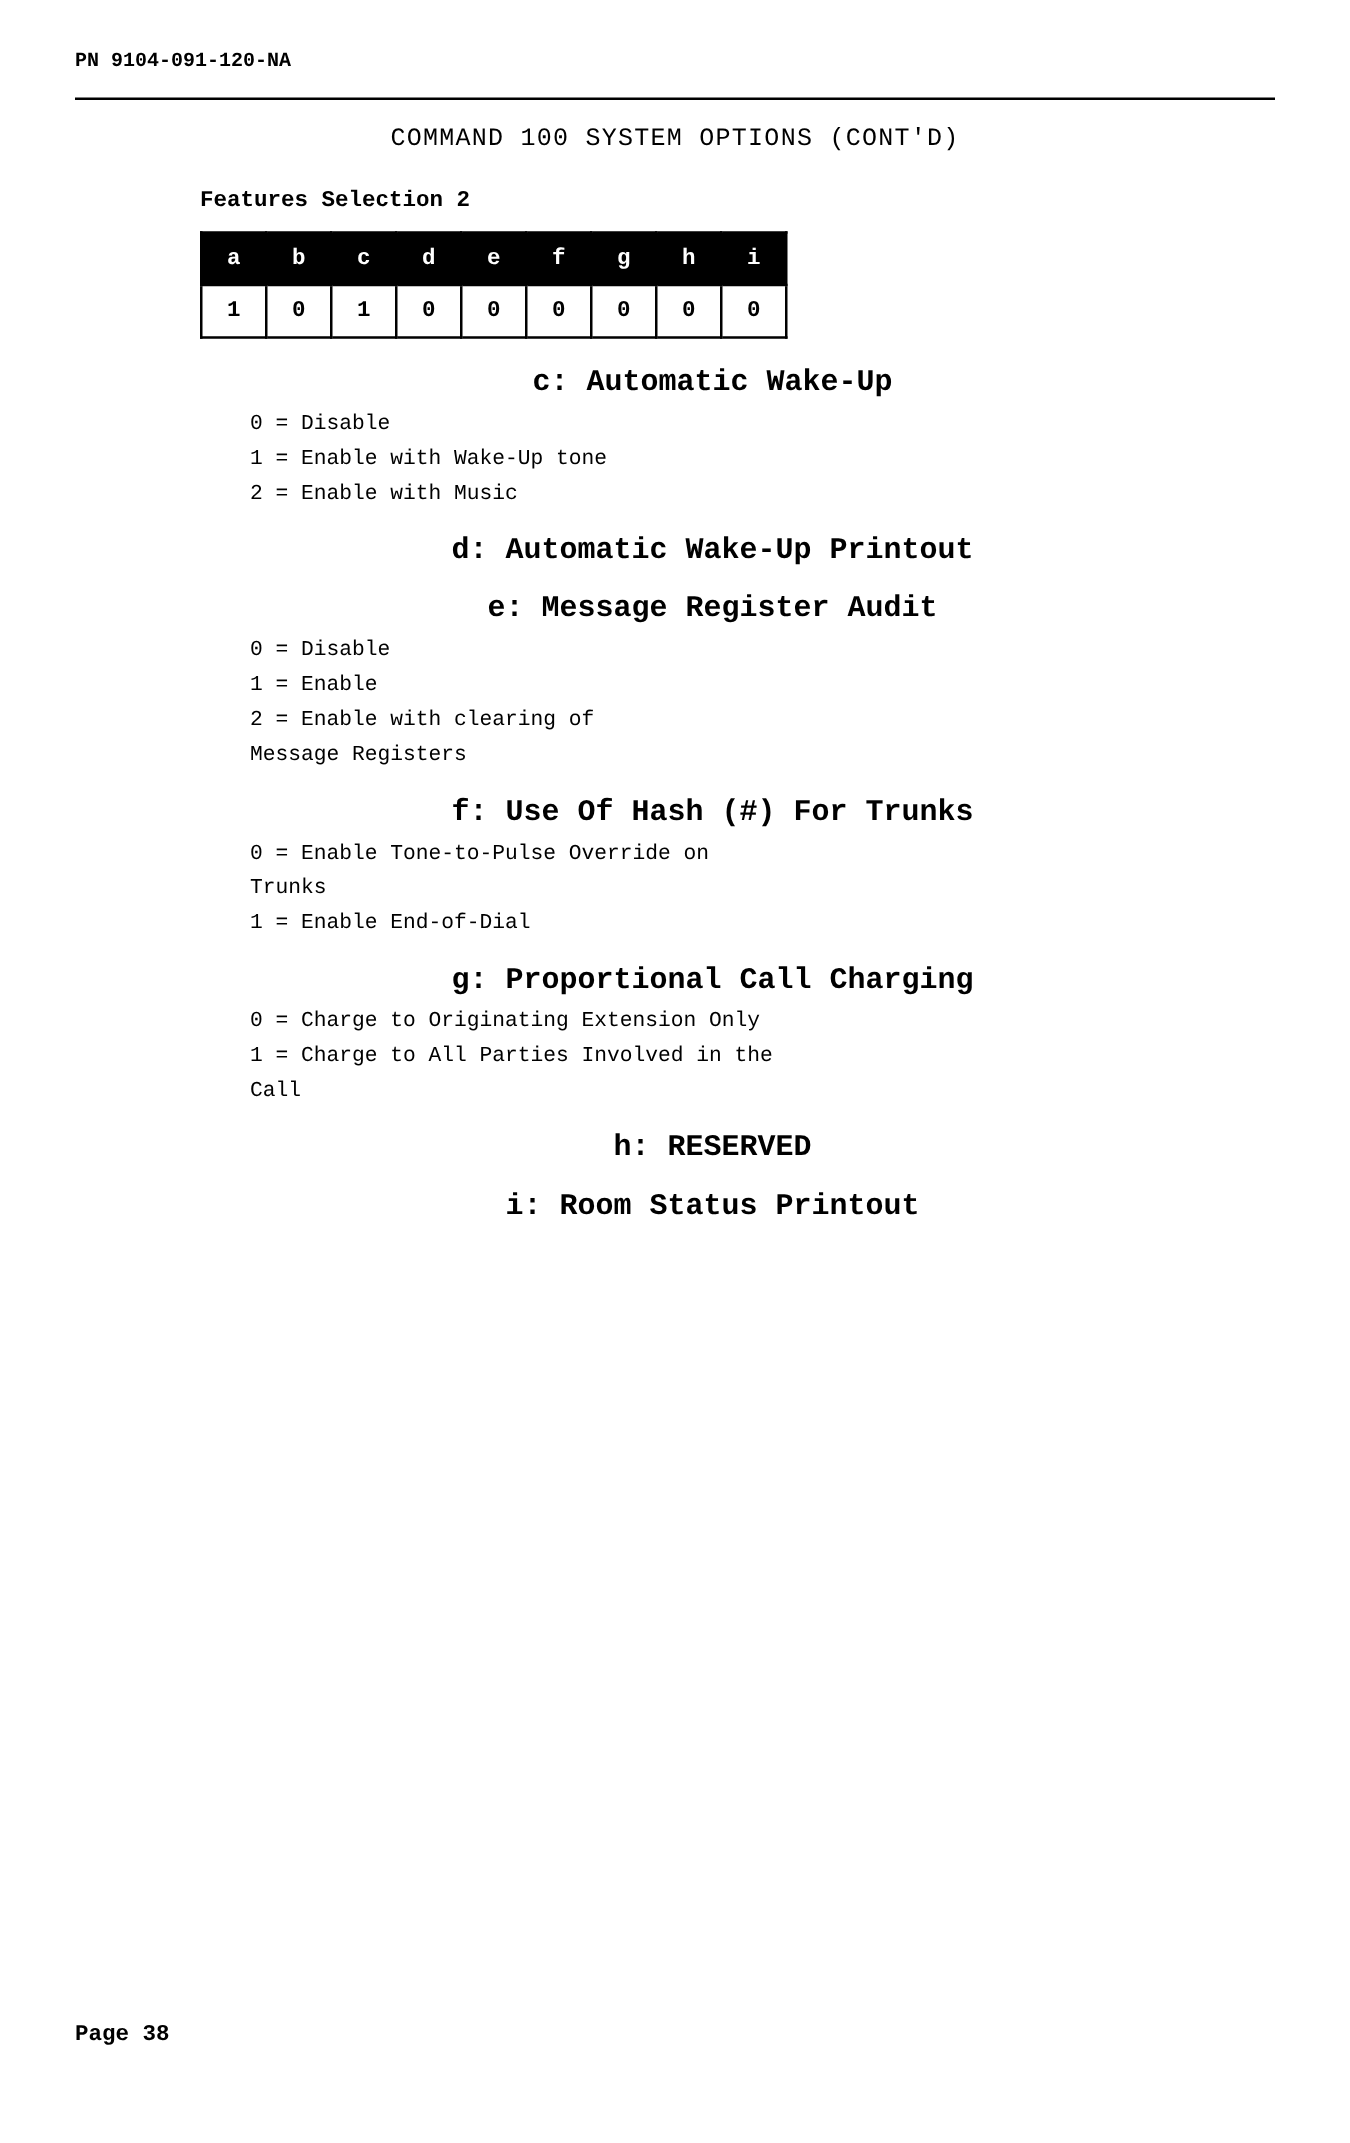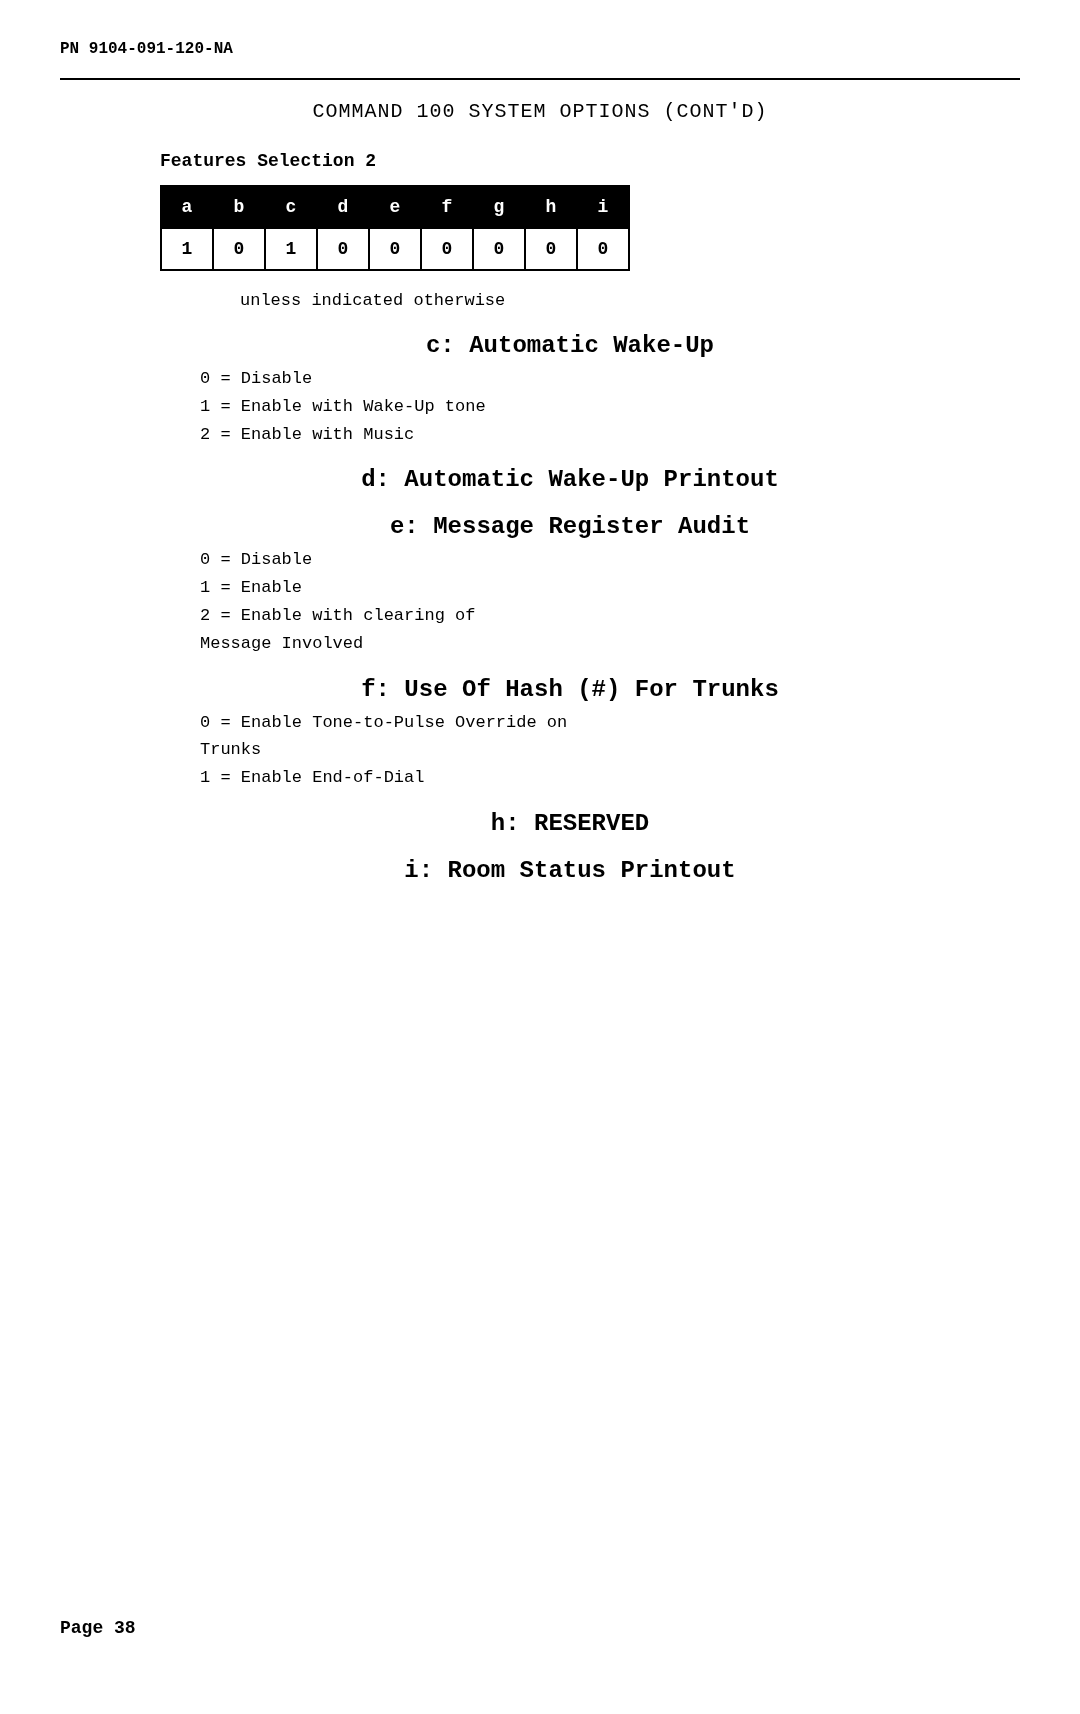--- a/index.html
+++ b/index.html
@@ -132,50 +132,57 @@
         <td>0</td>
         <td>0</td>
         <td>0</td>
         <td>0</td>
         <td>0</td>
       </tr>
 </tbody>
   </table>
 
 <div class="legend-block">
-  <div>unless indicated otherwise</div>
 </div>
 
 <div id="features-container">
 <div class="feature-section">
       <div class="feature-label">c: Automatic Wake-Up</div>
       <div class="feature-options">
         <div class="feature-option">0 = Disable</div>
         <div class="feature-option">1 = Enable with Wake-Up tone</div>
         <div class="feature-option">2 = Enable with Music</div>
       </div>
     </div>
     <div class="feature-section">
       <div class="feature-label">d: Automatic Wake-Up Printout</div>
     </div>
     <div class="feature-section">
       <div class="feature-label">e: Message Register Audit</div>
       <div class="feature-options">
         <div class="feature-option">0 = Disable</div>
         <div class="feature-option">1 = Enable</div>
         <div class="feature-option">2 = Enable with clearing of</div>
-        <div class="feature-option">     Message Involved</div>
+        <div class="feature-option">     Message Registers</div>
       </div>
     </div>
     <div class="feature-section">
       <div class="feature-label">f: Use Of Hash (#) For Trunks</div>
       <div class="feature-options">
         <div class="feature-option"> 0 = Enable   Tone-to-Pulse   Override   on</div>
         <div class="feature-option">      Trunks</div>
         <div class="feature-option">1 = Enable End-of-Dial</div>
+      </div>
+    </div>
+    <div class="feature-section">
+      <div class="feature-label">g: Proportional Call Charging</div>
+      <div class="feature-options">
+        <div class="feature-option">0 = Charge to Originating Extension Only</div>
+        <div class="feature-option">1 = Charge to All Parties Involved in the</div>
+        <div class="feature-option">     Call</div>
       </div>
     </div>
     <div class="feature-section">
       <div class="feature-label">h: RESERVED</div>
     </div>
     <div class="feature-section">
       <div class="feature-label">i: Room Status Printout</div>
     </div>
   </div>
 

